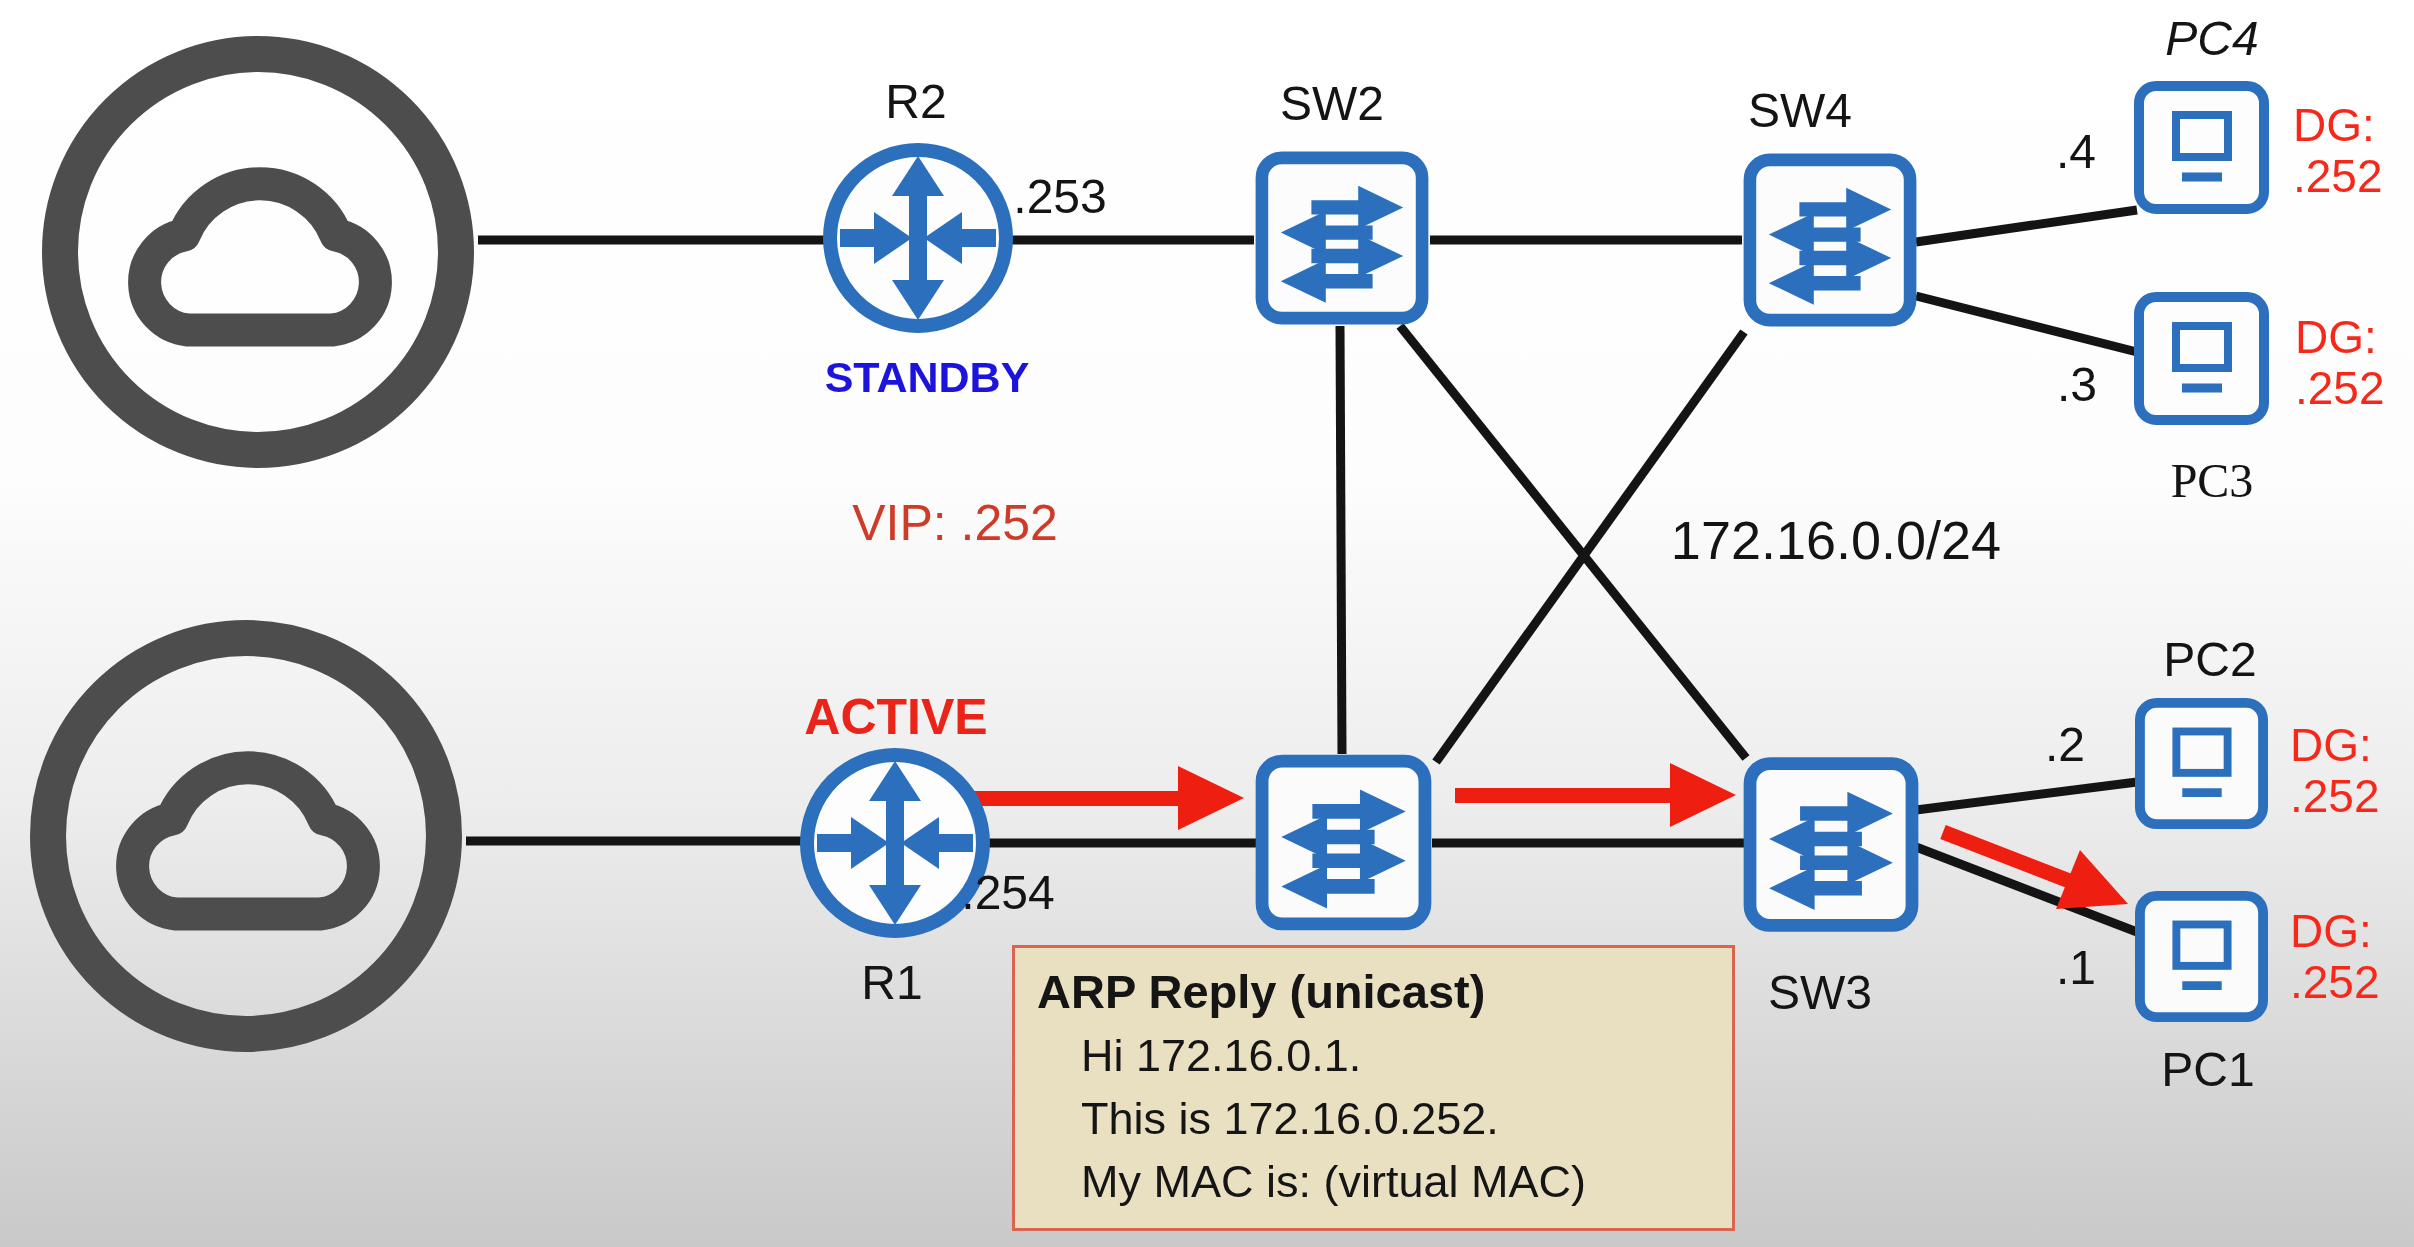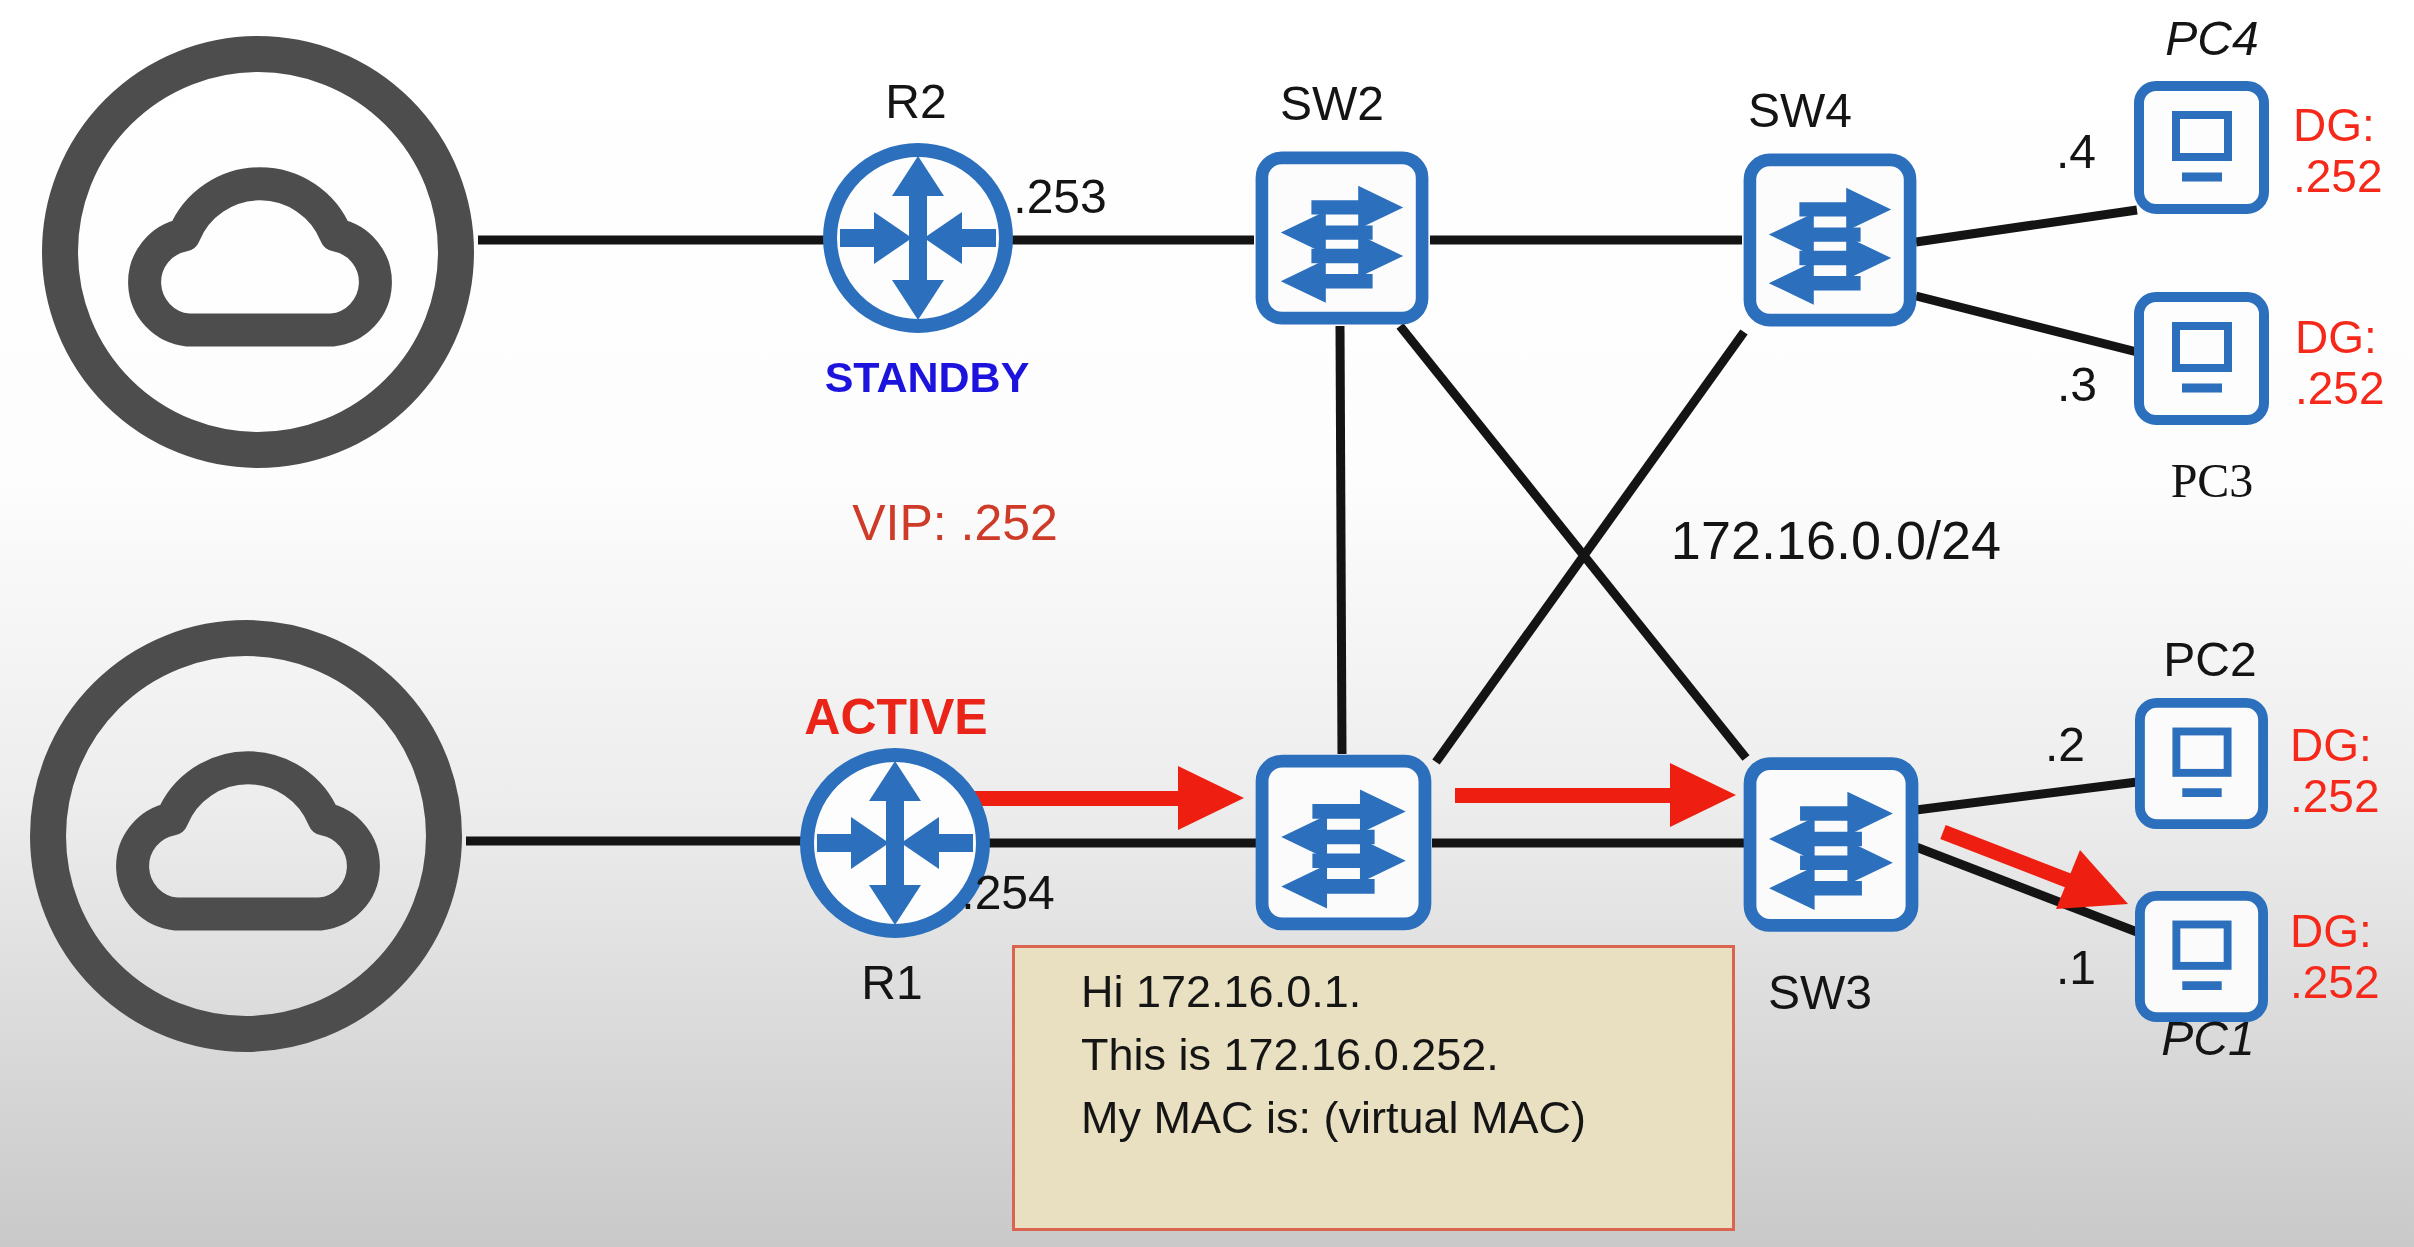--- a/index.html
+++ b/index.html
@@ -196,21 +196,21 @@
   </svg>
 
   <div class="lbl" style="left:916px;top:77px;">R2</div>
   <div class="lbl" style="left:892px;top:958px;">R1</div>
   <div class="lbl" style="left:1332px;top:79px;">SW2</div>
   <div class="lbl" style="left:1800px;top:86px;">SW4</div>
   <div class="lbl" style="left:1820px;top:968px;">SW3</div>
   <div class="lbl" style="left:2212px;top:14px;font-style:italic;">PC4</div>
   <div class="lbl" style="left:2212px;top:456px;font-family:Liberation Serif, serif;">PC3</div>
   <div class="lbl" style="left:2210px;top:635px;">PC2</div>
-  <div class="lbl" style="left:2208px;top:1014px;font-style:italic;">PC1</div>
+  <div class="lbl" style="left:2208px;top:1045px;">PC1</div>
 
   <div class="ip" style="left:1060px;top:174px;">.253</div>
   <div class="ip" style="left:1000px;top:870px;margin-left:8px;">.254</div>
   <div class="ip" style="left:2076px;top:129px;">.4</div>
   <div class="ip" style="left:2077px;top:362px;">.3</div>
   <div class="ip" style="left:2065px;top:722px;">.2</div>
   <div class="ip" style="left:2076px;top:945px;">.1</div>
 
   <div class="role standby" style="left:927px;top:352px;">STANDBY</div>
   <div class="role active" style="left:896px;top:671px;">ACTIVE</div>
@@ -228,18 +228,19 @@
   <div class="dg" style="left:2290px;top:720px;">
     <span>DG:</span>
     <span>.252</span>
   </div>
   <div class="dg" style="left:2290px;top:906px;">
     <span>DG:</span>
     <span>.252</span>
   </div>
 
   <div class="callout">
+    <div class="title">ARP Reply (unicast)</div>
     <div class="line">Hi 172.16.0.1.</div>
     <div class="line">This is 172.16.0.252.</div>
     <div class="line">My MAC is: (virtual MAC)</div>
   </div>
 
 </div>
 
 </body></html>

